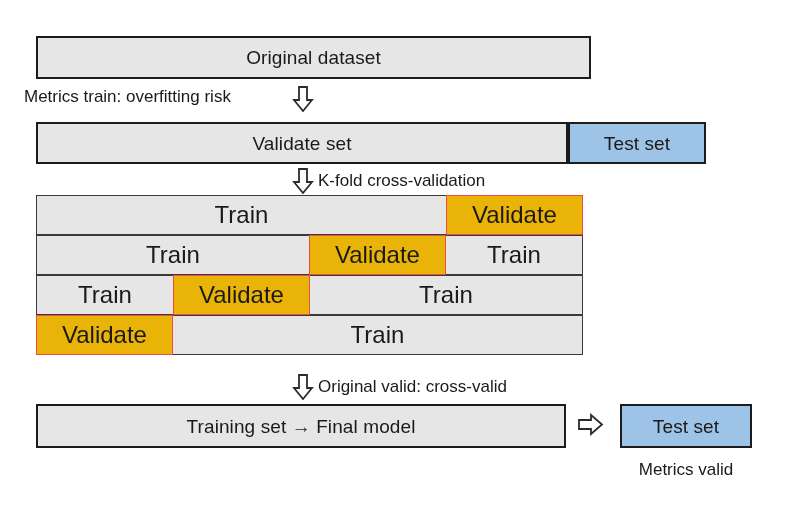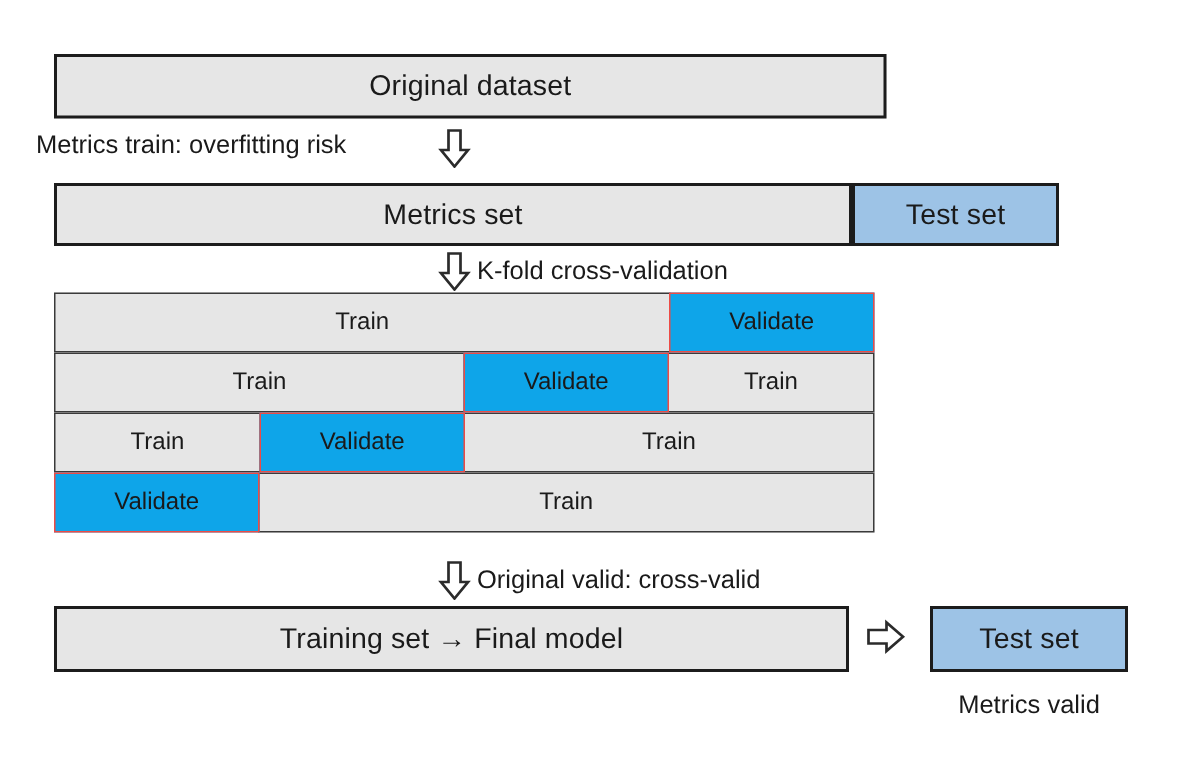--- a/index.html
+++ b/index.html
@@ -108,31 +108,31 @@
   .fold-row.r3 { top: 120px; }
 
   .seg {
     position: absolute;
     top: 0;
     height: 40px;
     box-sizing: border-box;
     display: flex;
     align-items: center;
     justify-content: center;
-    font-size: 16px;
+    font-size: 24px;
     line-height: 1;
     white-space: nowrap;
     color: #1a1a1a;
   }
   .seg.train {
     background: #e6e6e6;
     border: 1.5px solid #3a3a3a;
   }
   .seg.validate {
-    background: #0ea5e9;
+    background: #eab308;
     border: 1.5px solid #ee4b45;
     z-index: 3;
   }
 
   
   #final-model-box {
     left: 36px; top: 404px;
     width: 530px; height: 44px;
   }
   #test-set-box-bottom {
@@ -157,21 +157,21 @@
   <div class="box" id="original-dataset">Original dataset</div>
 
   <div id="metrics-train-label">Metrics train: overfitting risk</div>
 
   <div class="arrow-down" id="train-arrow">
     <svg width="22" height="26" viewBox="0 0 22 26" aria-hidden="true">
       <polygon points="7,1 15,1 15,14 20,14 11,25 2,14 7,14" fill="#ffffff" stroke="#2b2b2b" stroke-width="1.8" stroke-linejoin="miter"></polygon>
     </svg>
   </div>
 
-  <div class="box" id="training-set-box">Metrics set</div>
+  <div class="box" id="training-set-box">Validate set</div>
 
   <div class="box blue" id="test-set-box-top">Test set</div>
 
   <div class="arrow-down" id="kfold-arrow">
     <svg width="22" height="26" viewBox="0 0 22 26" aria-hidden="true">
       <polygon points="7,1 15,1 15,14 20,14 11,25 2,14 7,14" fill="#ffffff" stroke="#2b2b2b" stroke-width="1.8" stroke-linejoin="miter"></polygon>
     </svg>
   </div>
   <div class="inline-caption" id="kfold-caption">K-fold cross-validation</div>
 

